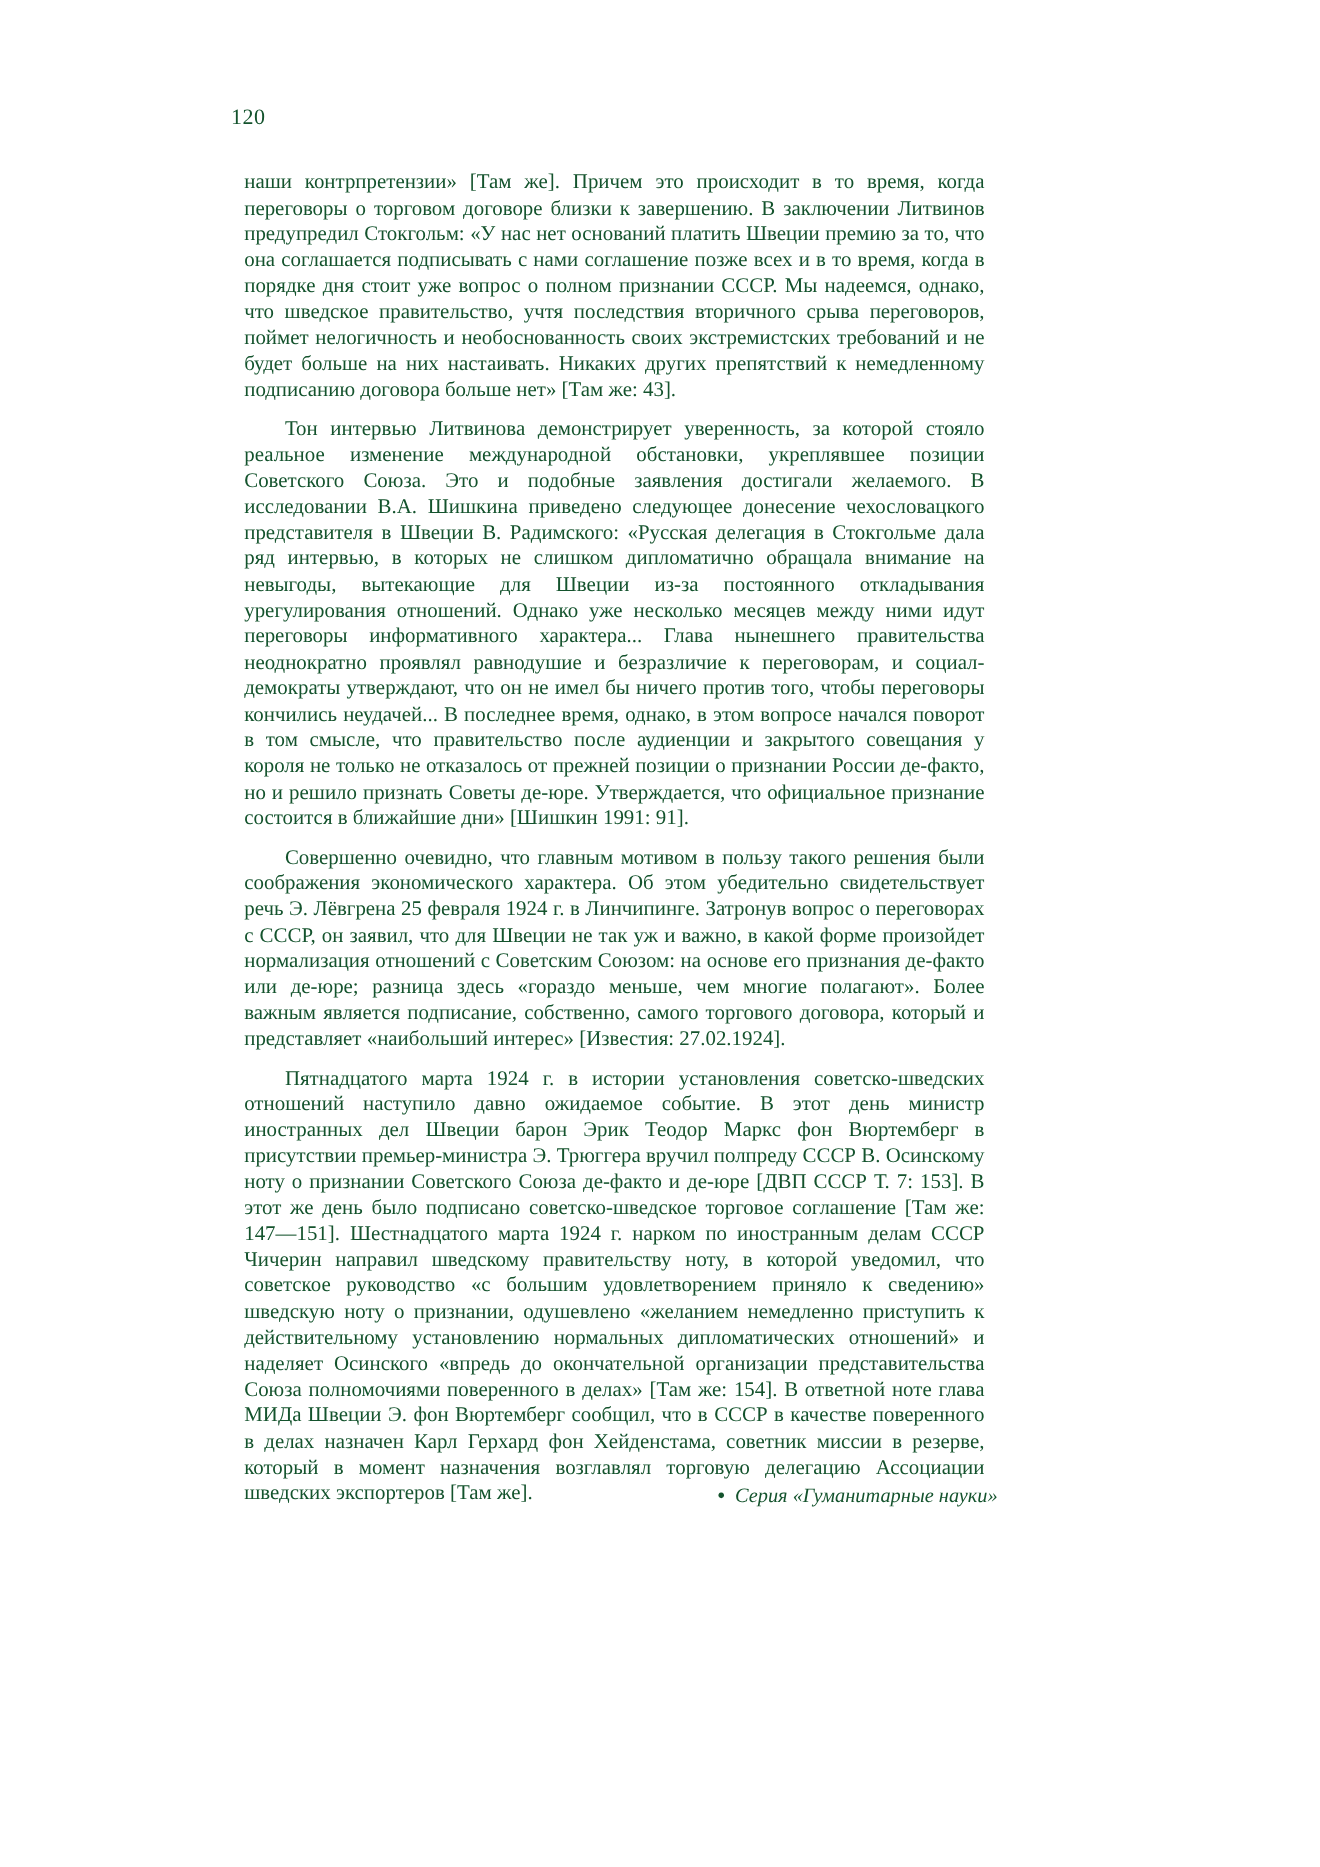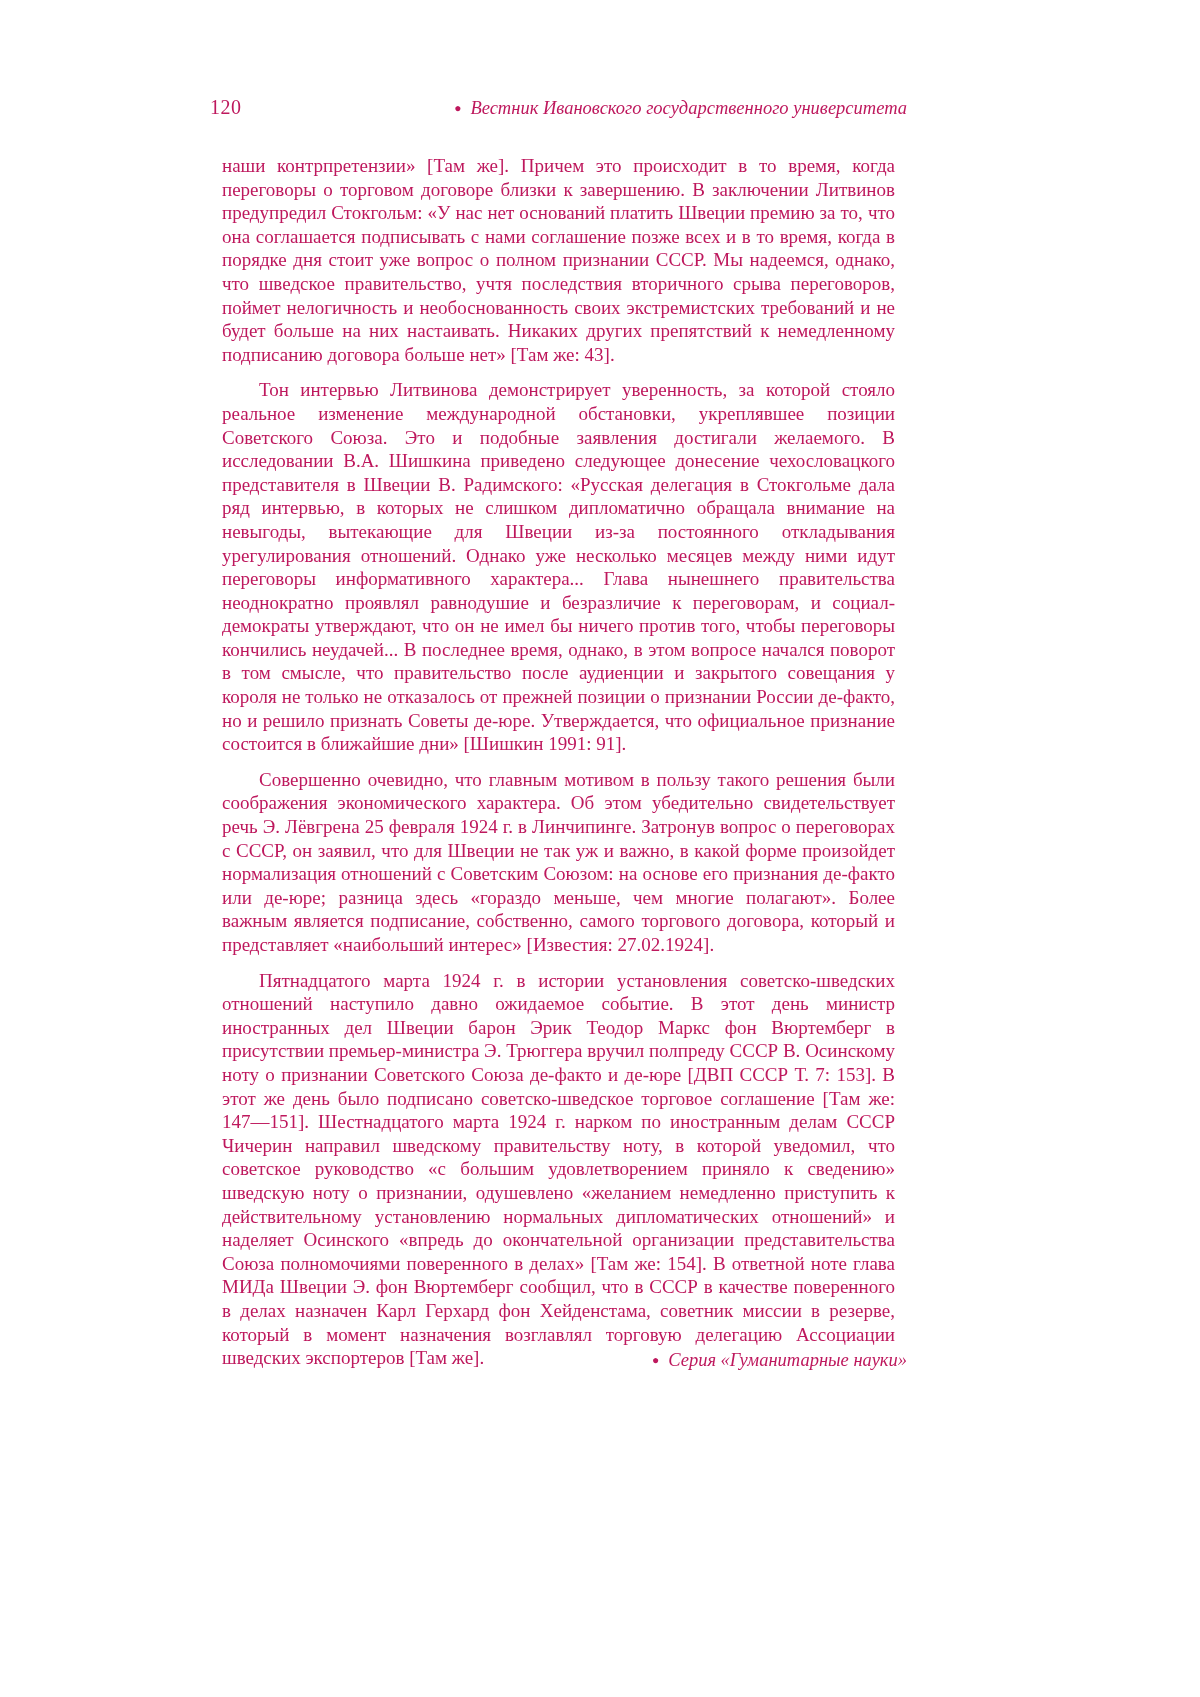--- a/index.html
+++ b/index.html
@@ -5,21 +5,21 @@
   html, body {
     margin: 0;
     padding: 0;
     background: #ffffff;
   }
   .page {
     position: relative;
     width: 1200px;
     height: 1697px;
     background: #ffffff;
-    color: #be185d;
+    color: #14532d;
     font-family: "Liberation Serif", serif;
     overflow: hidden;
   }
   .running-head {
     position: absolute;
     top: 96px;
     left: 210px;
     width: 697px;
     display: flex;
     justify-content: space-between;
@@ -69,23 +69,20 @@
     white-space: nowrap;
   }
 </style>
 </head>
 <body>
 
 <div class="page">
 
   <header class="running-head">
     <span class="page-number">120</span>
-    <span class="running-title">
-      <span class="bullet">●</span><span>Вестник Ивановского государственного университета</span>
-    </span>
   </header>
 
   <main class="body-text">
     <p class="para no-indent">наши контрпретензии» [Там же]. Причем это происходит в то время, когда переговоры о торговом договоре близки к завершению. В заключении Литвинов предупредил Стокгольм: «У нас нет оснований платить Швеции премию за то, что она соглашается подписывать с нами соглашение позже всех и в то время, когда в порядке дня стоит уже вопрос о полном признании СССР. Мы надеемся, однако, что шведское правительство, учтя последствия вторичного срыва переговоров, поймет нелогичность и необоснованность своих экстремистских требований и не будет больше на них настаивать. Никаких других препятствий к немедленному подписанию договора больше нет» [Там же: 43].</p>
     <p class="para">Тон интервью Литвинова демонстрирует уверенность, за которой стояло реальное изменение международной обстановки, укреплявшее позиции Советского Союза. Это и подобные заявления достигали желаемого. В исследовании В.А. Шишкина приведено следующее донесение чехословацкого представителя в Швеции В. Радимского: «Русская делегация в Стокгольме дала ряд интервью, в которых не слишком дипломатично обращала внимание на невыгоды, вытекающие для Швеции из-за постоянного откладывания урегулирования отношений. Однако уже несколько месяцев между ними идут переговоры информативного характера... Глава нынешнего правительства неоднократно проявлял равнодушие и безразличие к переговорам, и социал-демократы утверждают, что он не имел бы ничего против того, чтобы переговоры кончились неудачей... В последнее время, однако, в этом вопросе начался поворот в том смысле, что правительство после аудиенции и закрытого совещания у короля не только не отказалось от прежней позиции о признании России де-факто, но и решило признать Советы де-юре. Утверждается, что официальное признание состоится в ближайшие дни» [Шишкин 1991: 91].</p>
     <p class="para">Совершенно очевидно, что главным мотивом в пользу такого решения были соображения экономического характера. Об этом убедительно свидетельствует речь Э. Лёвгрена 25 февраля 1924 г. в Линчипинге. Затронув вопрос о переговорах с СССР, он заявил, что для Швеции не так уж и важно, в какой форме произойдет нормализация отношений с Советским Союзом: на основе его признания де-факто или де-юре; разница здесь «гораздо меньше, чем многие полагают». Более важным является подписание, собственно, самого торгового договора, который и представляет «наибольший интерес» [Известия: 27.02.1924].</p>
     <p class="para">Пятнадцатого марта 1924 г. в истории установления советско-шведских отношений наступило давно ожидаемое событие. В этот день министр иностранных дел Швеции барон Эрик Теодор Маркс фон Вюртемберг в присутствии премьер-министра Э. Трюггера вручил полпреду СССР В. Осинскому ноту о признании Советского Союза де-факто и де-юре [ДВП СССР Т. 7: 153]. В этот же день было подписано советско-шведское торговое соглашение [Там же: 147—151]. Шестнадцатого марта 1924 г. нарком по иностранным делам СССР Чичерин направил шведскому правительству ноту, в которой уведомил, что советское руководство «с большим удовлетворением приняло к сведению» шведскую ноту о признании, одушевлено «желанием немедленно приступить к действительному установлению нормальных дипломатических отношений» и наделяет Осинского «впредь до окончательной организации представительства Союза полномочиями поверенного в делах» [Там же: 154]. В ответной ноте глава МИДа Швеции Э. фон Вюртемберг сообщил, что в СССР в качестве поверенного в делах назначен Карл Герхард фон Хейденстама, советник миссии в резерве, который в момент назначения возглавлял торговую делегацию Ассоциации шведских экспортеров [Там же].</p>
   </main>
 
   <footer class="running-foot">

